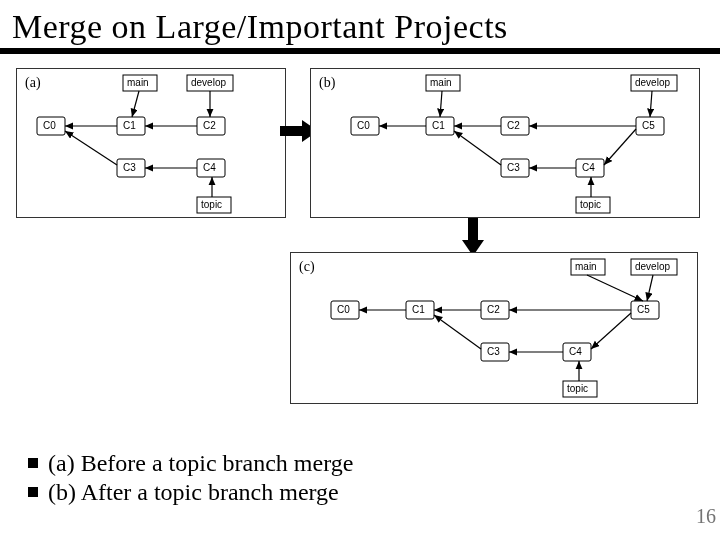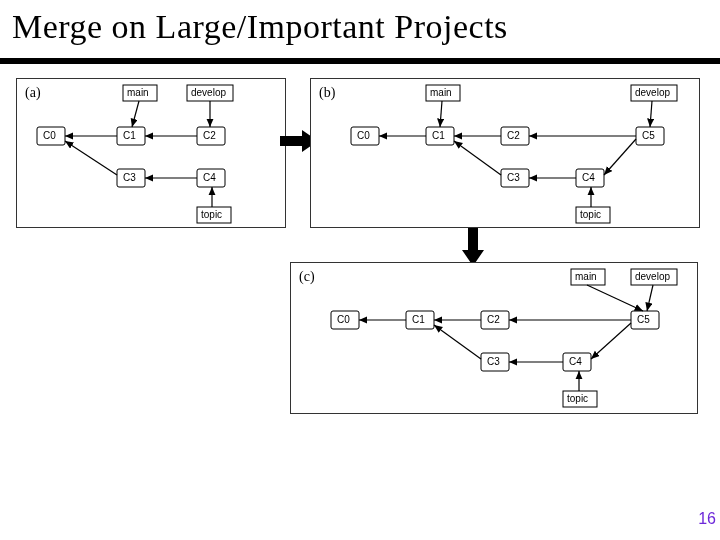--- a/index.html
+++ b/index.html
@@ -1,26 +1,26 @@
 <!DOCTYPE html>
 <html><head>
 <meta charset="utf-8">
 <style>
   * { box-sizing: border-box; margin: 0; padding: 0; }
   body { width: 720px; height: 540px; background: #fff; font-family: "Times New Roman", Georgia, serif; position: relative; overflow: hidden; }
-  .title { font-size: 34px; font-weight: normal; padding: 8px 12px 12px; letter-spacing: 0.5px; }
+  .title { font-size: 34px; font-weight: normal; padding: 8px 12px 2px; letter-spacing: 0.5px; }
   .rule { height: 6px; background: #000; margin: 0 0 8px 0; }
   .diagram-area { position: relative; height: 330px; }
   .panel { position: absolute; border: 1px solid #333; background: #fff; }
   .panel svg { display: block; }
   .bullets { position: absolute; left: 28px; bottom: 32px; font-size: 24px; }
   .bullets li { list-style: none; margin: 2px 0; }
   .sq { display: inline-block; width: 10px; height: 10px; background: #000; margin-right: 10px; vertical-align: 3px; }
   .paren { font-size: 17px; }
-  .pagenum { position: absolute; right: 4px; bottom: 12px; font-size: 16px; color: #6d28d9; font-family: Liberation Sans, sans-serif; }
+  .pagenum { position: absolute; right: 4px; bottom: 12px; font-size: 20px; color: #737373; font-family: Liberation Serif, serif; }
   svg text { font-family: Arial, sans-serif; }
   .commit-box { fill: #fff; stroke: #000; stroke-width: 1; }
   .label-box { fill: #fff; stroke: #000; stroke-width: 1; }
   .ctext { font-size: 10px; }
   .ltext { font-size: 10px; }
   .plabel { font-size: 14px; font-family: "Times New Roman", serif; }
   .arrow { stroke: #000; stroke-width: 1.2; fill: none; marker-end: url(#ah); }
   .big-arrow { fill: #000; }
 </style>
 </head>
@@ -153,15 +153,17 @@
       <line class="arrow" x1="340" y1="60" x2="300" y2="96"></line>
       <line class="arrow" x1="296" y1="22" x2="352" y2="48"></line>
       <line class="arrow" x1="362" y1="22" x2="356" y2="48"></line>
       <line class="arrow" x1="288" y1="128" x2="288" y2="108"></line>
     </svg>
   </div>
 
 </div>
 
 <ul class="bullets">
+  <li><span class="sq"></span><span>(a) Before a topic branch merge</span></li>
+  <li><span class="sq"></span><span>(b) After a topic branch merge</span></li>
 </ul>
 
 <div class="pagenum">16</div>
 
 </body></html>

